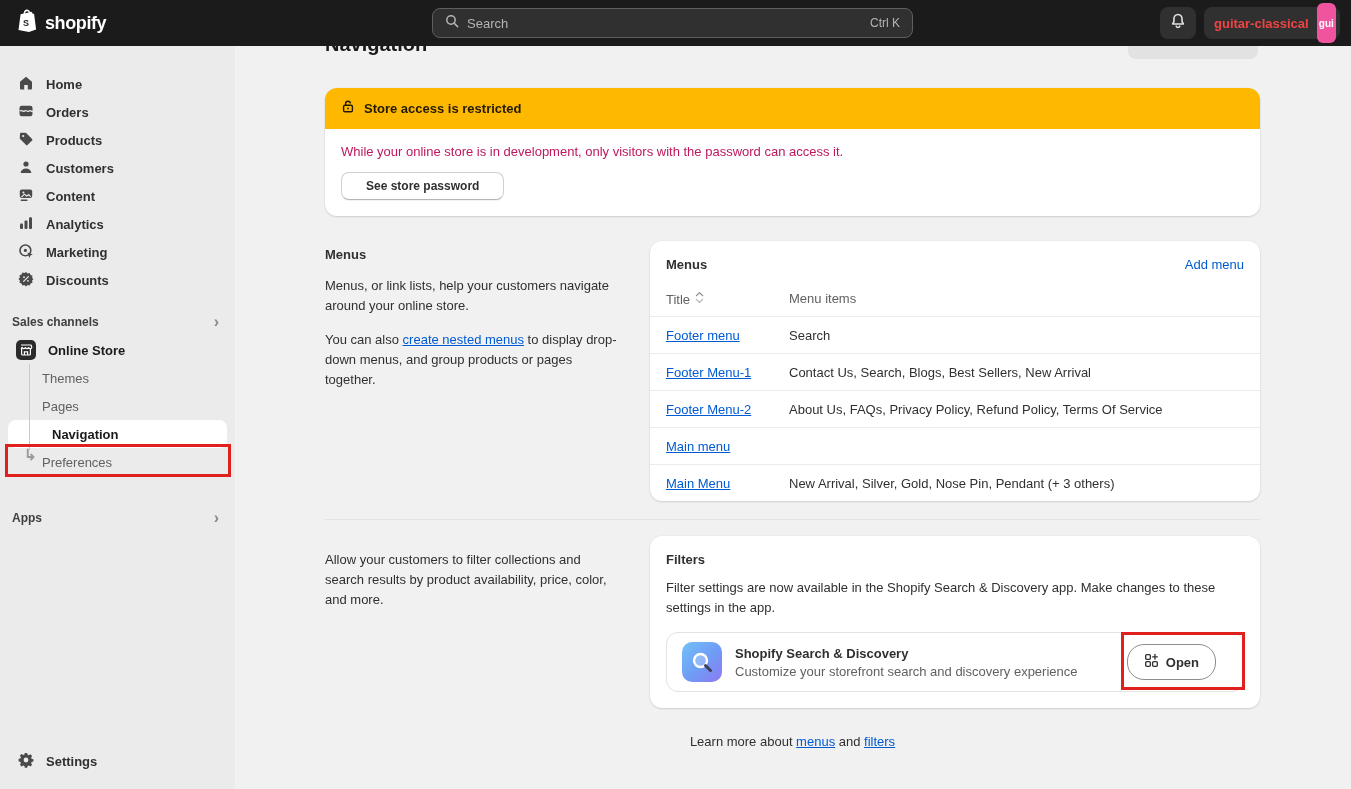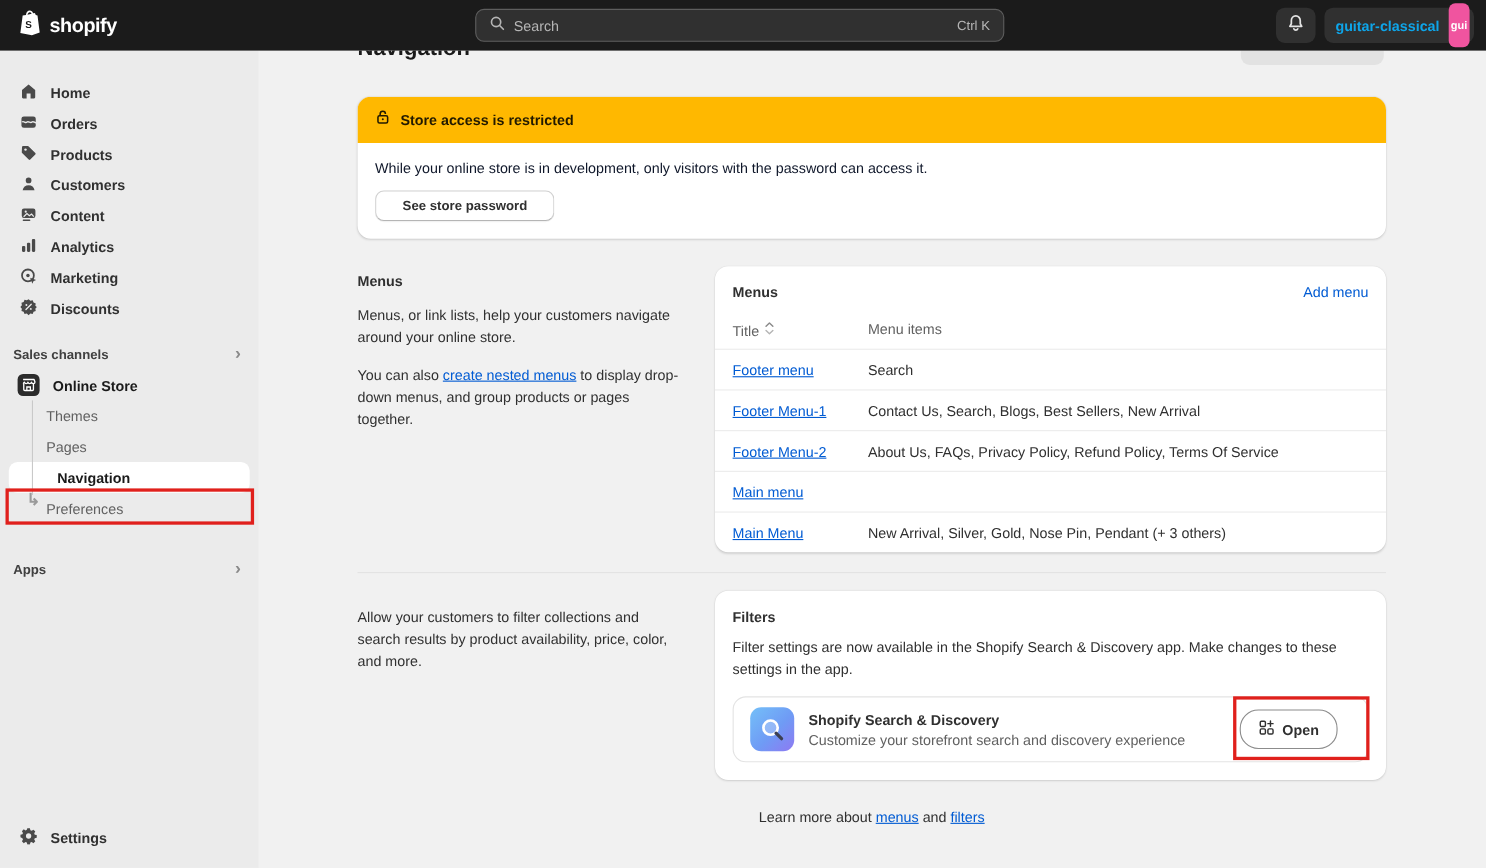--- a/index.html
+++ b/index.html
@@ -8,21 +8,21 @@
 
   
   .topbar { position:absolute; top:0; left:0; right:0; height:46px; background:#1b1b1b; z-index:30; display:flex; align-items:center; }
   .logo { display:flex; align-items:center; gap:7px; padding-left:16px; }
   .logo-word { color:#fff; font-size:18px; font-weight:700; letter-spacing:-0.4px; }
   .searchbar { position:absolute; left:432px; top:8px; width:481px; height:30px; background:#303030; border:1px solid #5e5e5e; border-radius:8px; display:flex; align-items:center; padding:0 12px; gap:8px; }
   .searchbar .ph { color:#b5b5b5; font-size:13px; }
   .searchbar .kbd { margin-left:auto; color:#b5b5b5; font-size:12px; }
   .bell-btn { position:absolute; right:155px; top:7px; width:36px; height:32px; background:#303030; border-radius:8px; display:flex; align-items:center; justify-content:center; }
   .store-chip { position:absolute; right:11px; top:7px; height:32px; width:136px; background:#303030; border-radius:8px; display:flex; align-items:center; gap:8px; padding:0 4px 0 10px; }
-  .store-chip .name { color:#0ea5e9; font-size:13px; font-weight:600; white-space:nowrap; }
+  .store-chip .name { color:#ef4444; font-size:13px; font-weight:600; white-space:nowrap; }
   .store-chip .avatar { width:24px; height:40px; border-radius:6px; background:#f0549f; color:#fff; font-size:10px; font-weight:700; display:flex; align-items:center; justify-content:center; }
 
   
   .sidebar { position:absolute; top:46px; left:0; width:235px; bottom:0; background:#ebebeb; z-index:10; }
   .nav-item { display:flex; align-items:center; gap:12px; height:28px; padding-left:18px; font-size:13px; font-weight:600; color:#303030; cursor:pointer; }
   .nav-list { padding-top:24px; }
   .sec-head { display:flex; align-items:center; height:28px; padding:0 12px 0 12px; font-size:12px; font-weight:700; color:#404040; }
   .sec-head .chev { margin-left:auto; color:#8a8a8a; font-size:16px; line-height:1; padding-right:4px; }
   .os-row { display:flex; align-items:center; gap:12px; height:28px; padding-left:16px; font-size:13px; font-weight:600; color:#1a1a1a; }
   .os-icon { width:20px; height:20px; background:#2b2b2b; border-radius:5px; display:flex; align-items:center; justify-content:center; }
@@ -39,21 +39,21 @@
   .header-ghost-btn { position:absolute; top:-12px; right:93px; width:130px; height:25px; background:#e2e2e2; border-radius:8px; }
   .content { position:relative; margin-left:90px; width:935px; padding-top:42px; }
 
   .card { background:#fff; border-radius:12px; box-shadow:0 1px 2px rgba(0,0,0,0.13), 0 0 0 0.5px rgba(0,0,0,0.04); }
 
   
   .banner { overflow:hidden; }
   .banner-head { background:#ffb800; padding:11px 16px; display:flex; align-items:center; gap:9px; }
   .banner-head .t { font-size:13px; font-weight:700; color:#221a00; }
   .banner-body { padding:15px 16px 16px; }
-  .banner-body .txt { font-size:13px; color:#0f172a; }
+  .banner-body .txt { font-size:13px; color:#be185d; }
   .btn-secondary { display:inline-flex; align-items:center; margin-top:13px; padding:6px 24px; background:#fff; border:1px solid #d0d0d0; border-bottom-color:#b5b5b5; border-radius:8px; font-size:12px; font-weight:600; color:#303030; box-shadow:0 1px 0 rgba(0,0,0,0.05); cursor:pointer; }
 
   
   .section { display:flex; margin-top:25px; }
   .section .left { width:295px; margin-right:30px; }
   .section .left h2 { font-size:13px; font-weight:700; color:#303030; padding-top:6px; }
   .section .left p { margin-top:14px; font-size:13px; line-height:20px; color:#303030; }
   a.lnk { color:#005bd3; text-decoration:underline; cursor:pointer; }
   .section .right { flex:1; }
 

